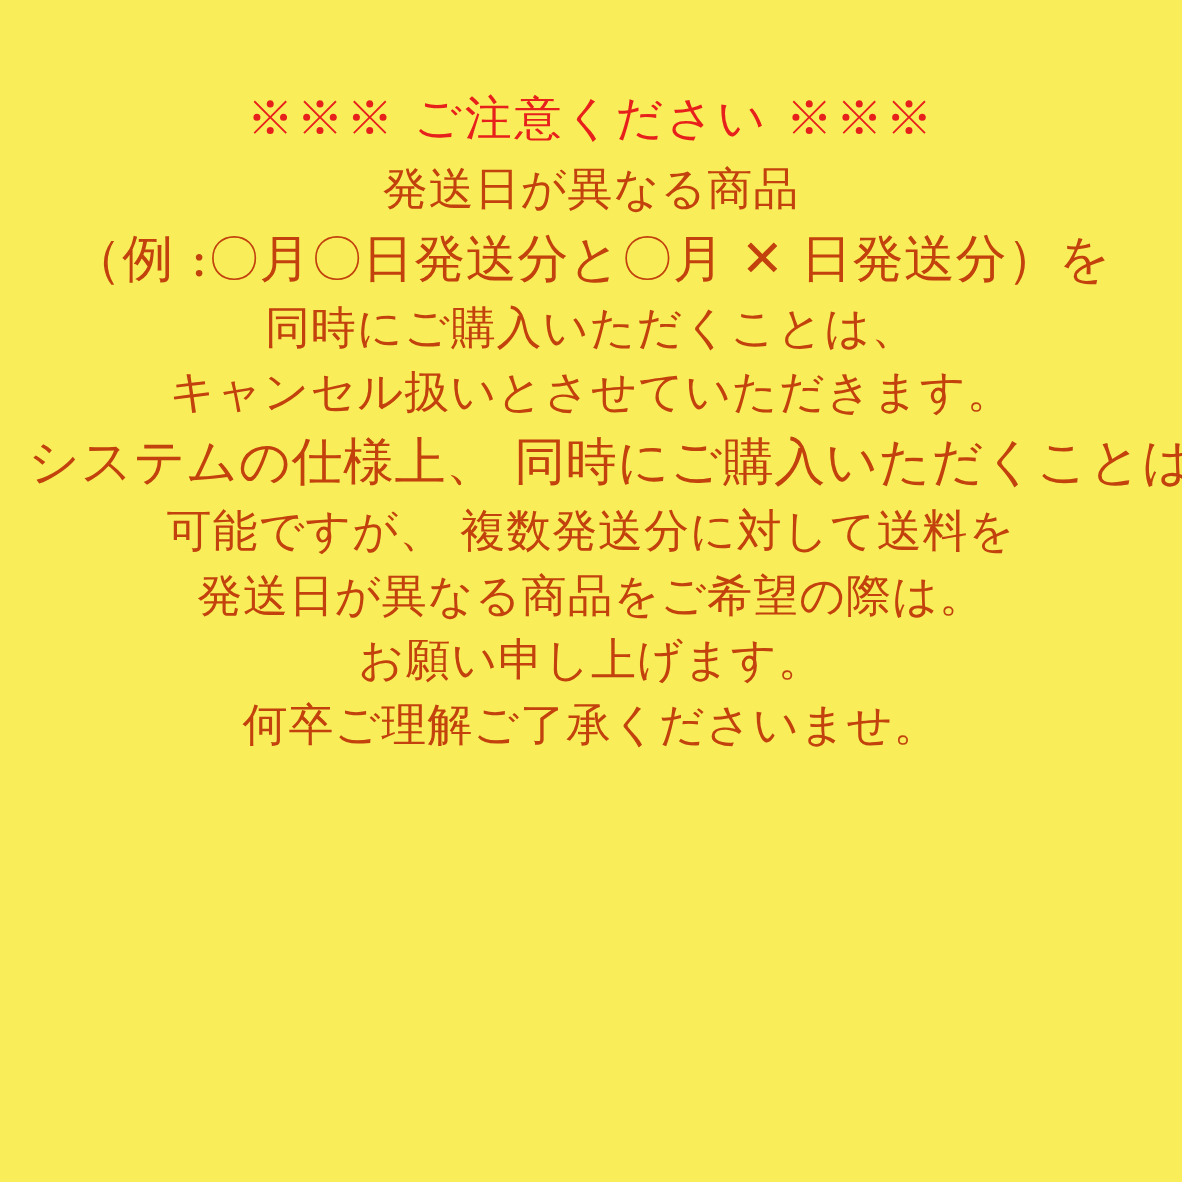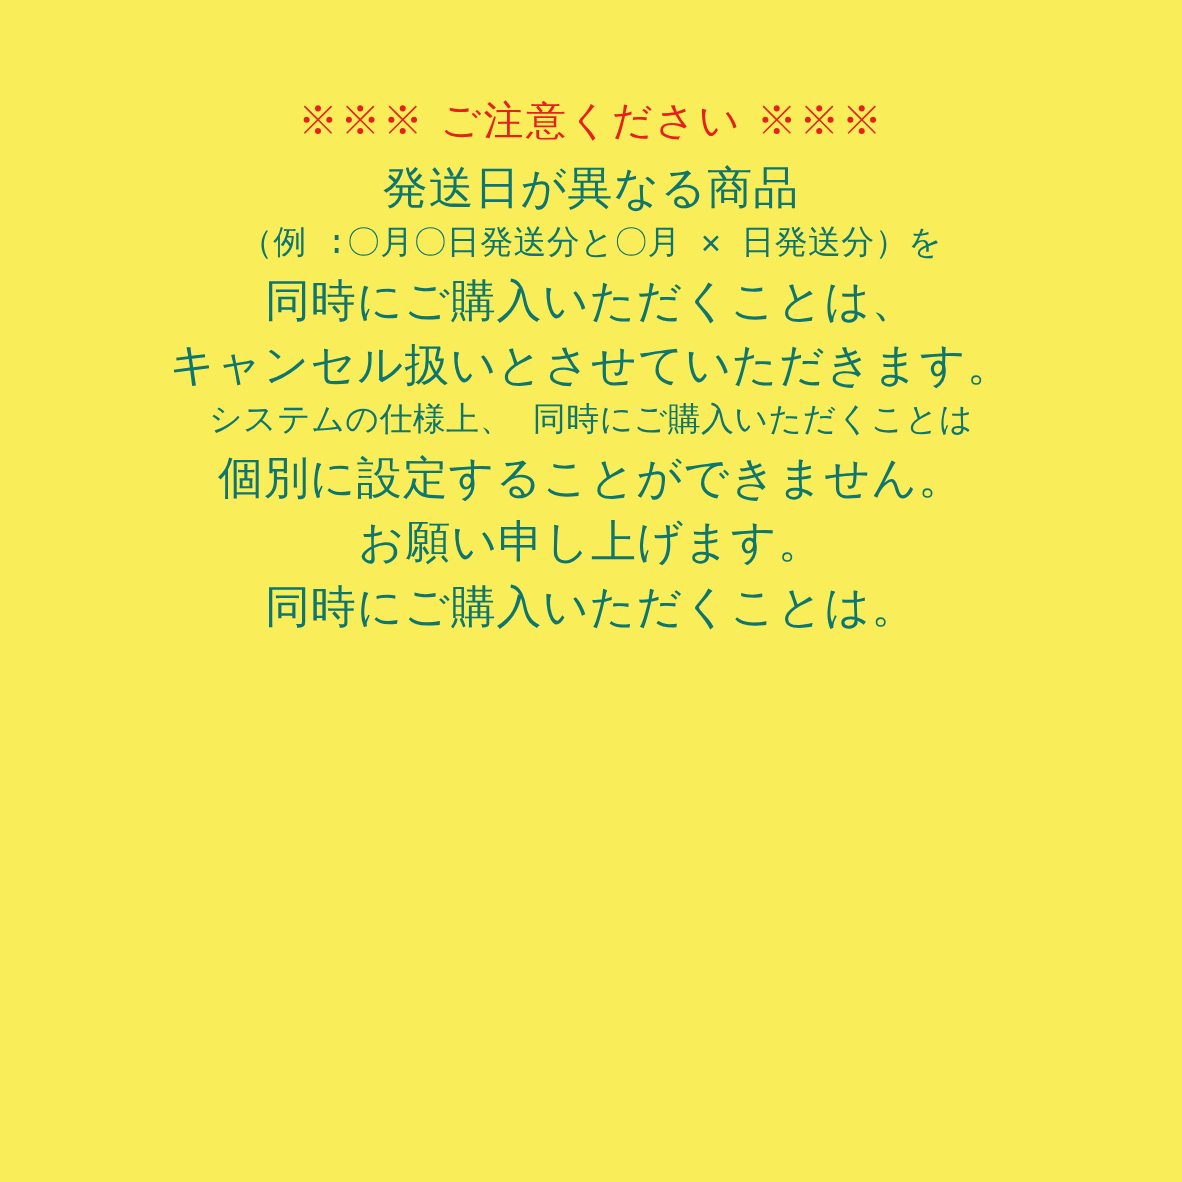--- a/index.html
+++ b/index.html
@@ -19,57 +19,57 @@
     box-sizing: border-box;
     padding: 90px 28px 40px 28px;
     display: flex;
     flex-direction: column;
     align-items: center;
     justify-content: flex-start;
     background: #f9ee5a;
   }
   .notice-heading {
     color: #e8201c;
-    font-size: 40px;
+    font-size: 47px;
     line-height: 1.18;
     letter-spacing: 0.06em;
     font-weight: 400;
-    margin: 7px 0 12px 0;
+    margin: 0 0 12px 0;
     white-space: nowrap;
   }
   .notice-body {
-    color: #0f766e;
+    color: #c2410c;
     font-size: 45px;
     line-height: 1.44;
     letter-spacing: 0.02em;
     text-align: center;
     margin: 0;
     width: 100%;
   }
   .notice-line {
     display: block;
     white-space: nowrap;
   }
   .line-wide {
-    font-size: 33px;
+    font-size: 51px;
     letter-spacing: 0.01em;
-    font-family: Liberation Mono, monospace;
   }
 </style>
 </head>
 <body>
 
 <div class="notice-card">
 
   <h1 class="notice-heading">※※※ ご注意ください ※※※</h1>
 
   <div class="notice-body">
     <span class="notice-line">発送日が異なる商品</span>
     <span class="notice-line line-wide">（例 :〇月〇日発送分と〇月 ✕ 日発送分）を</span>
     <span class="notice-line">同時にご購入いただくことは、</span>
     <span class="notice-line">キャンセル扱いとさせていただきます。</span>
     <span class="notice-line line-wide">システムの仕様上、 同時にご購入いただくことは</span>
-    <span class="notice-line">個別に設定することができません。</span>
+    <span class="notice-line">可能ですが、 複数発送分に対して送料を</span>
+    <span class="notice-line">発送日が異なる商品をご希望の際は。</span>
     <span class="notice-line">お願い申し上げます。</span>
-    <span class="notice-line">同時にご購入いただくことは。</span>
+    <span class="notice-line">何卒ご理解ご了承くださいませ。</span>
   </div>
 
 </div>
 
 </body></html>

